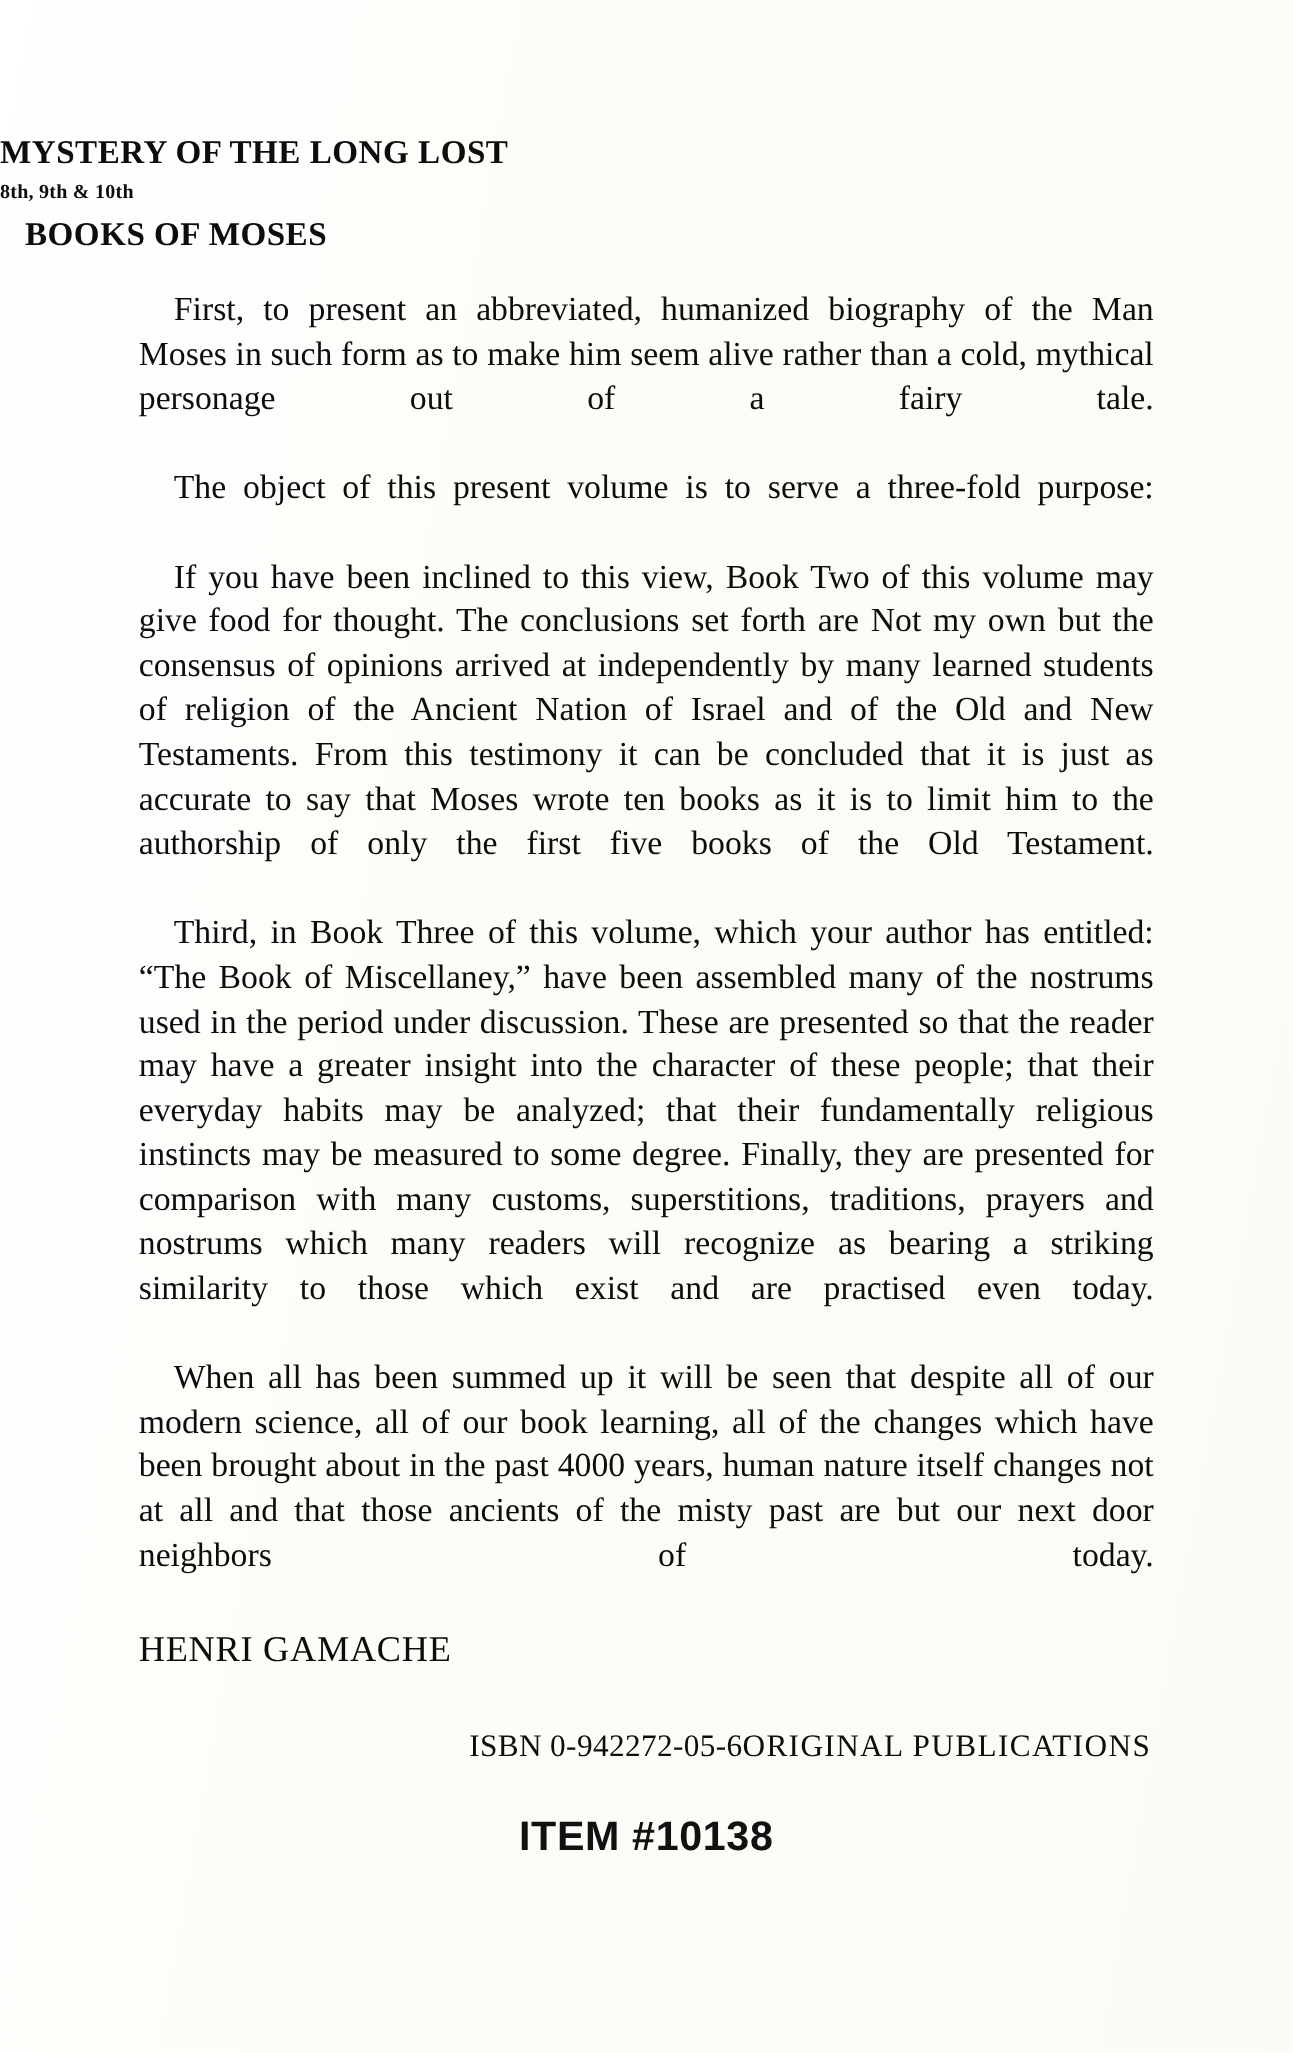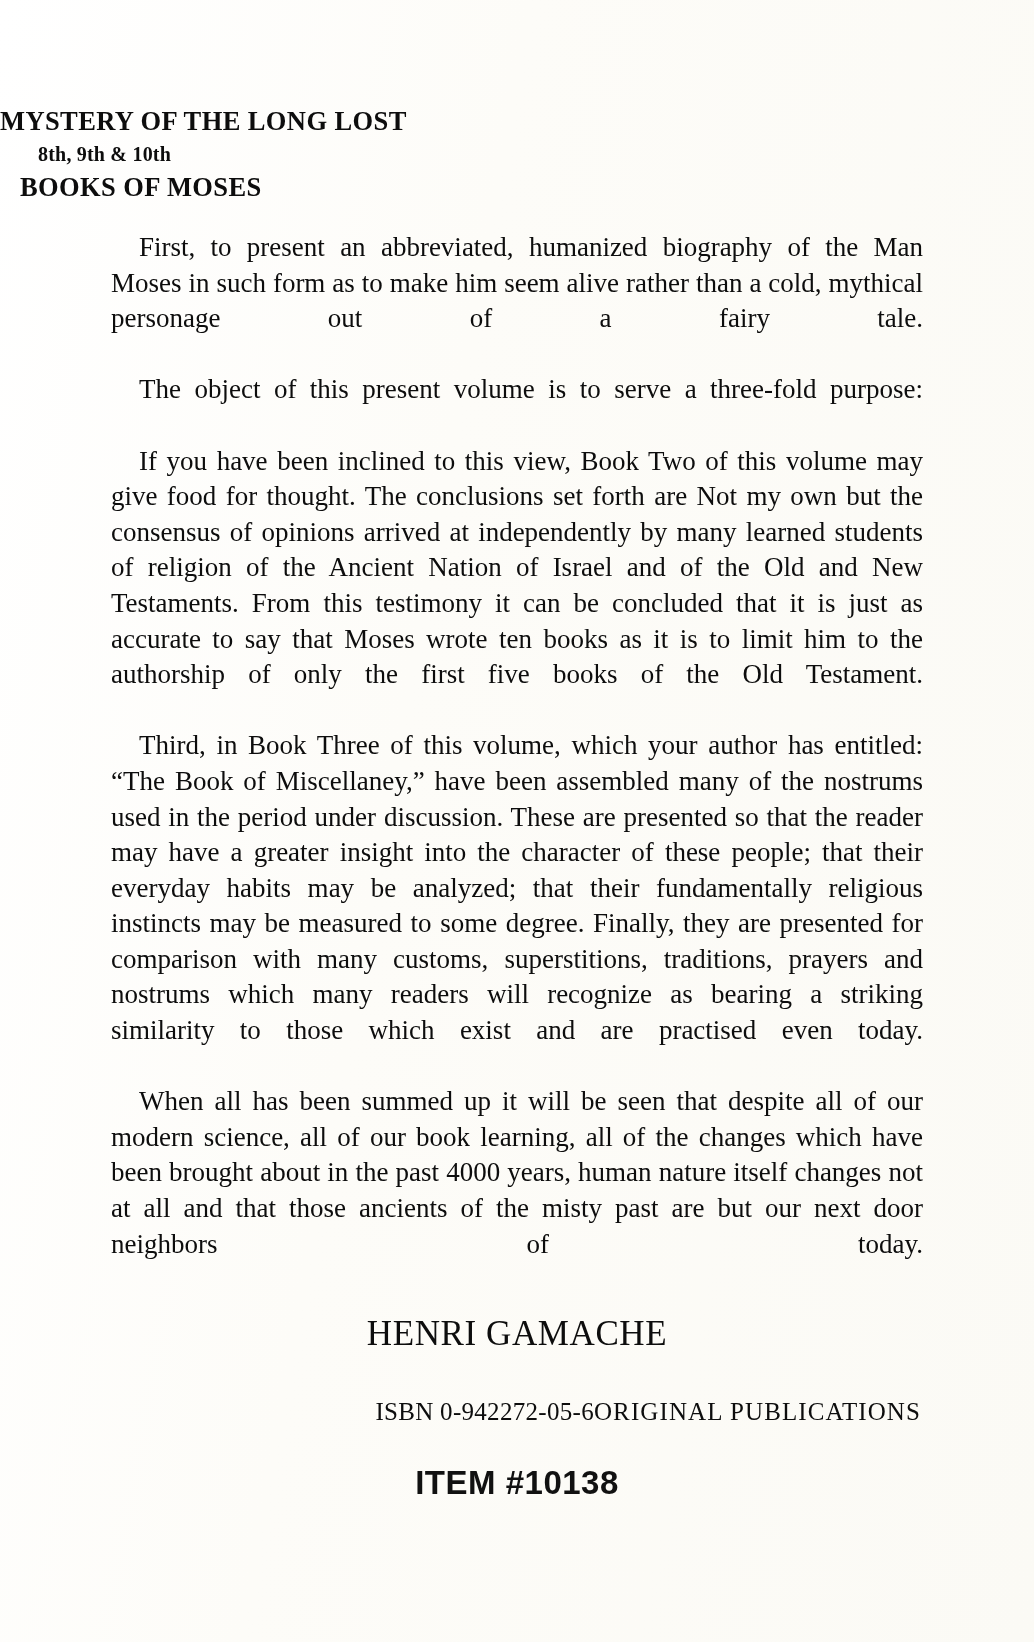--- a/index.html
+++ b/index.html
@@ -30,24 +30,23 @@
     text-align: left;
     font-weight: bold;
     letter-spacing: 0.2px;
   }
   .title-line-1 {
     font-size: 26.5px;
     line-height: 34px;
     letter-spacing: 0.4px;
   }
   .title-line-2 {
-    font-size: 20px;
+    font-size: 16px;
     line-height: 32px;
     letter-spacing: 0.2px;
-    padding-left: 38px;
   }
   .title-line-3 {
     font-size: 26.5px;
     line-height: 34px;
     letter-spacing: 0.4px;
     margin-left: 20px;
   }
 
   
   .body-copy {
@@ -68,23 +67,23 @@
   
   .para::after {
     content: "";
     display: inline-block;
     width: 100%;
   }
 
   
   .signature {
     width: 812px;
-    margin: 16px auto 0 auto;
-    text-align: center;
-    font-size: 35px;
+    margin: 2px auto 0 auto;
+    text-align: left;
+    font-size: 29px;
     line-height: 40px;
     letter-spacing: 0.6px;
   }
 
   
   .footer {
     width: 812px;
     margin: 44px auto 0 auto;
     display: flex;
     align-items: baseline;

